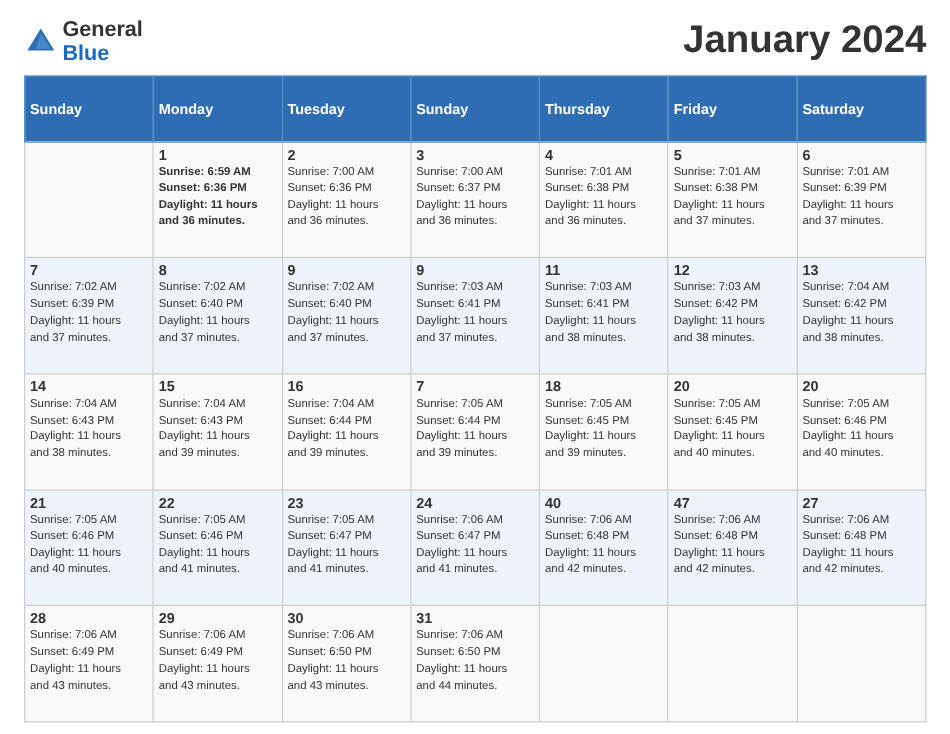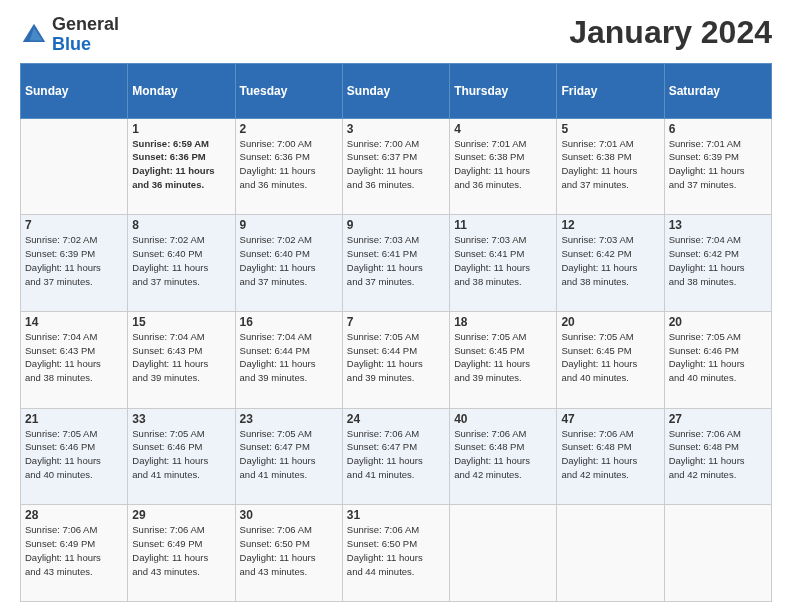--- a/index.html
+++ b/index.html
@@ -280,21 +280,21 @@
         </tr>
         <tr>
           <td>
             <span class="day-number">21</span>
             <div class="day-info" style="white-space: pre-line;">Sunrise: 7:05 AM
 Sunset: 6:46 PM
 Daylight: 11 hours
 and 40 minutes.</div>
           </td>
           <td>
-            <span class="day-number">33</span>
+            <span class="day-number">22</span>
             <div class="day-info" style="white-space: pre-line;">Sunrise: 7:05 AM
 Sunset: 6:46 PM
 Daylight: 11 hours
 and 41 minutes.</div>
           </td>
           <td>
             <span class="day-number">23</span>
             <div class="day-info" style="white-space: pre-line;">Sunrise: 7:05 AM
 Sunset: 6:47 PM
 Daylight: 11 hours

